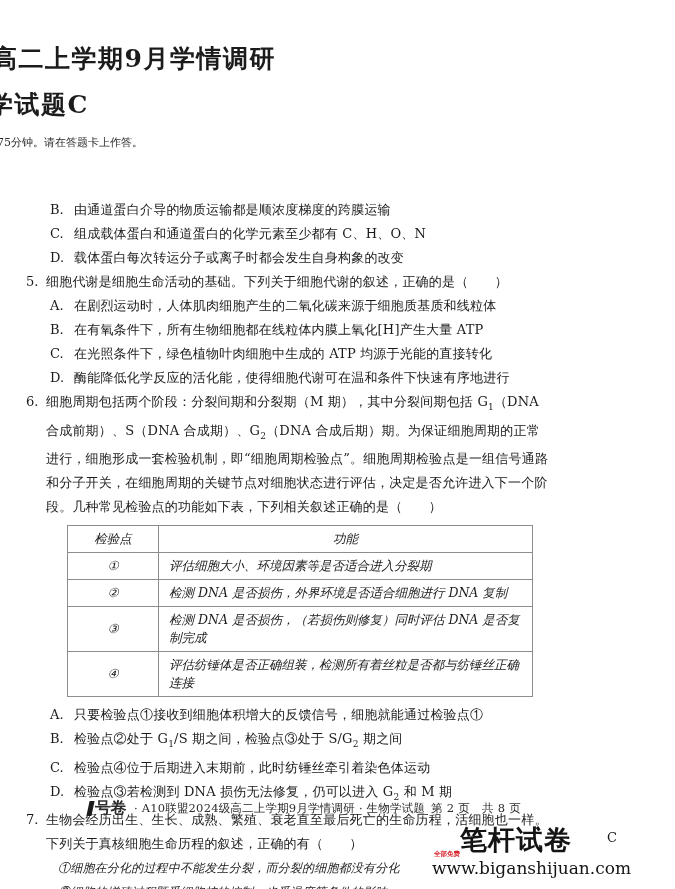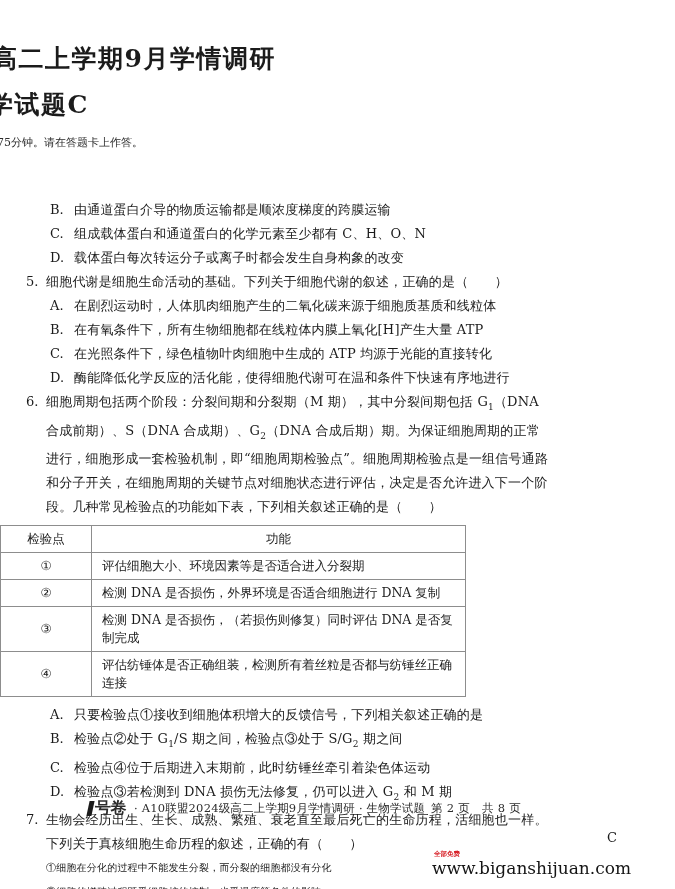--- a/index.html
+++ b/index.html
@@ -105,30 +105,33 @@
     flex: 0 0 20px;
     text-align: left;
   }
   .q-body {
     flex: 1 1 auto;
     padding-right: 2px;
     letter-spacing: 0.2px;
   }
   .q-body.narrow { padding-right: 124px; }
   .stmt-row {
-    font-size: 10px;
+    font-size: 12px;
     line-height: 24px;
-    padding-left: 46px;
+    padding-left: 58px;
     letter-spacing: 0.2px;
+    font-style: italic;
   }
   sub { font-size: 9px; }
 
   
   .tbl-wrap {
     margin: 6px 0 6px 0;
+    padding-left: 67px;
+    font-style: italic;
   }
   table.checkpoints {
     border-collapse: collapse;
     width: 466px;
     font-size: 12.5px;
   }
   table.checkpoints td,
   table.checkpoints th {
     border: 1px solid #8d8d8d;
     padding: 4px 6px;
@@ -307,21 +310,21 @@
           <tr>
             <td class="col-cp">④</td>
             <td class="col-fn">评估纺锤体是否正确组装，检测所有着丝粒是否都与纺锤丝正确连接</td>
           </tr>
         </tbody>
       </table>
     </div>
 
     <div class="opt-row">
       <span class="opt-letter">A.</span>
-      <span class="opt-text">只要检验点①接收到细胞体积增大的反馈信号，下列相关叙述正确的是</span>
+      <span class="opt-text">只要检验点①接收到细胞体积增大的反馈信号，细胞就能通过检验点①</span>
     </div>
     <div class="opt-row">
       <span class="opt-letter">B.</span>
       <span class="opt-text">检验点②处于 G<sub>1</sub>/S 期之间，检验点③处于 S/G<sub>2</sub> 期之间</span>
     </div>
     <div class="opt-row">
       <span class="opt-letter">C.</span>
       <span class="opt-text">检验点④位于后期进入末期前，此时纺锤丝牵引着染色体运动</span>
     </div>
     <div class="opt-row">
@@ -344,18 +347,19 @@
       <span class="logo-word">号卷</span>
     </span>
     <span class="footer-sep">·</span>
     <span class="footer-text">A10联盟2024级高二上学期9月学情调研</span>
     <span class="footer-sep">·</span>
     <span class="footer-text">生物学试题</span>
     <span class="footer-page">第 2 页　共 8 页</span>
   </div>
 
   <div class="watermark">
+    <span class="wm-brand">笔杆试卷</span>
     <span class="wm-free">全部免费</span>
     <span class="wm-url">www.biganshijuan.com</span>
   </div>
   <div class="corner-mark">C</div>
 
 </div>
 
 </body></html>

